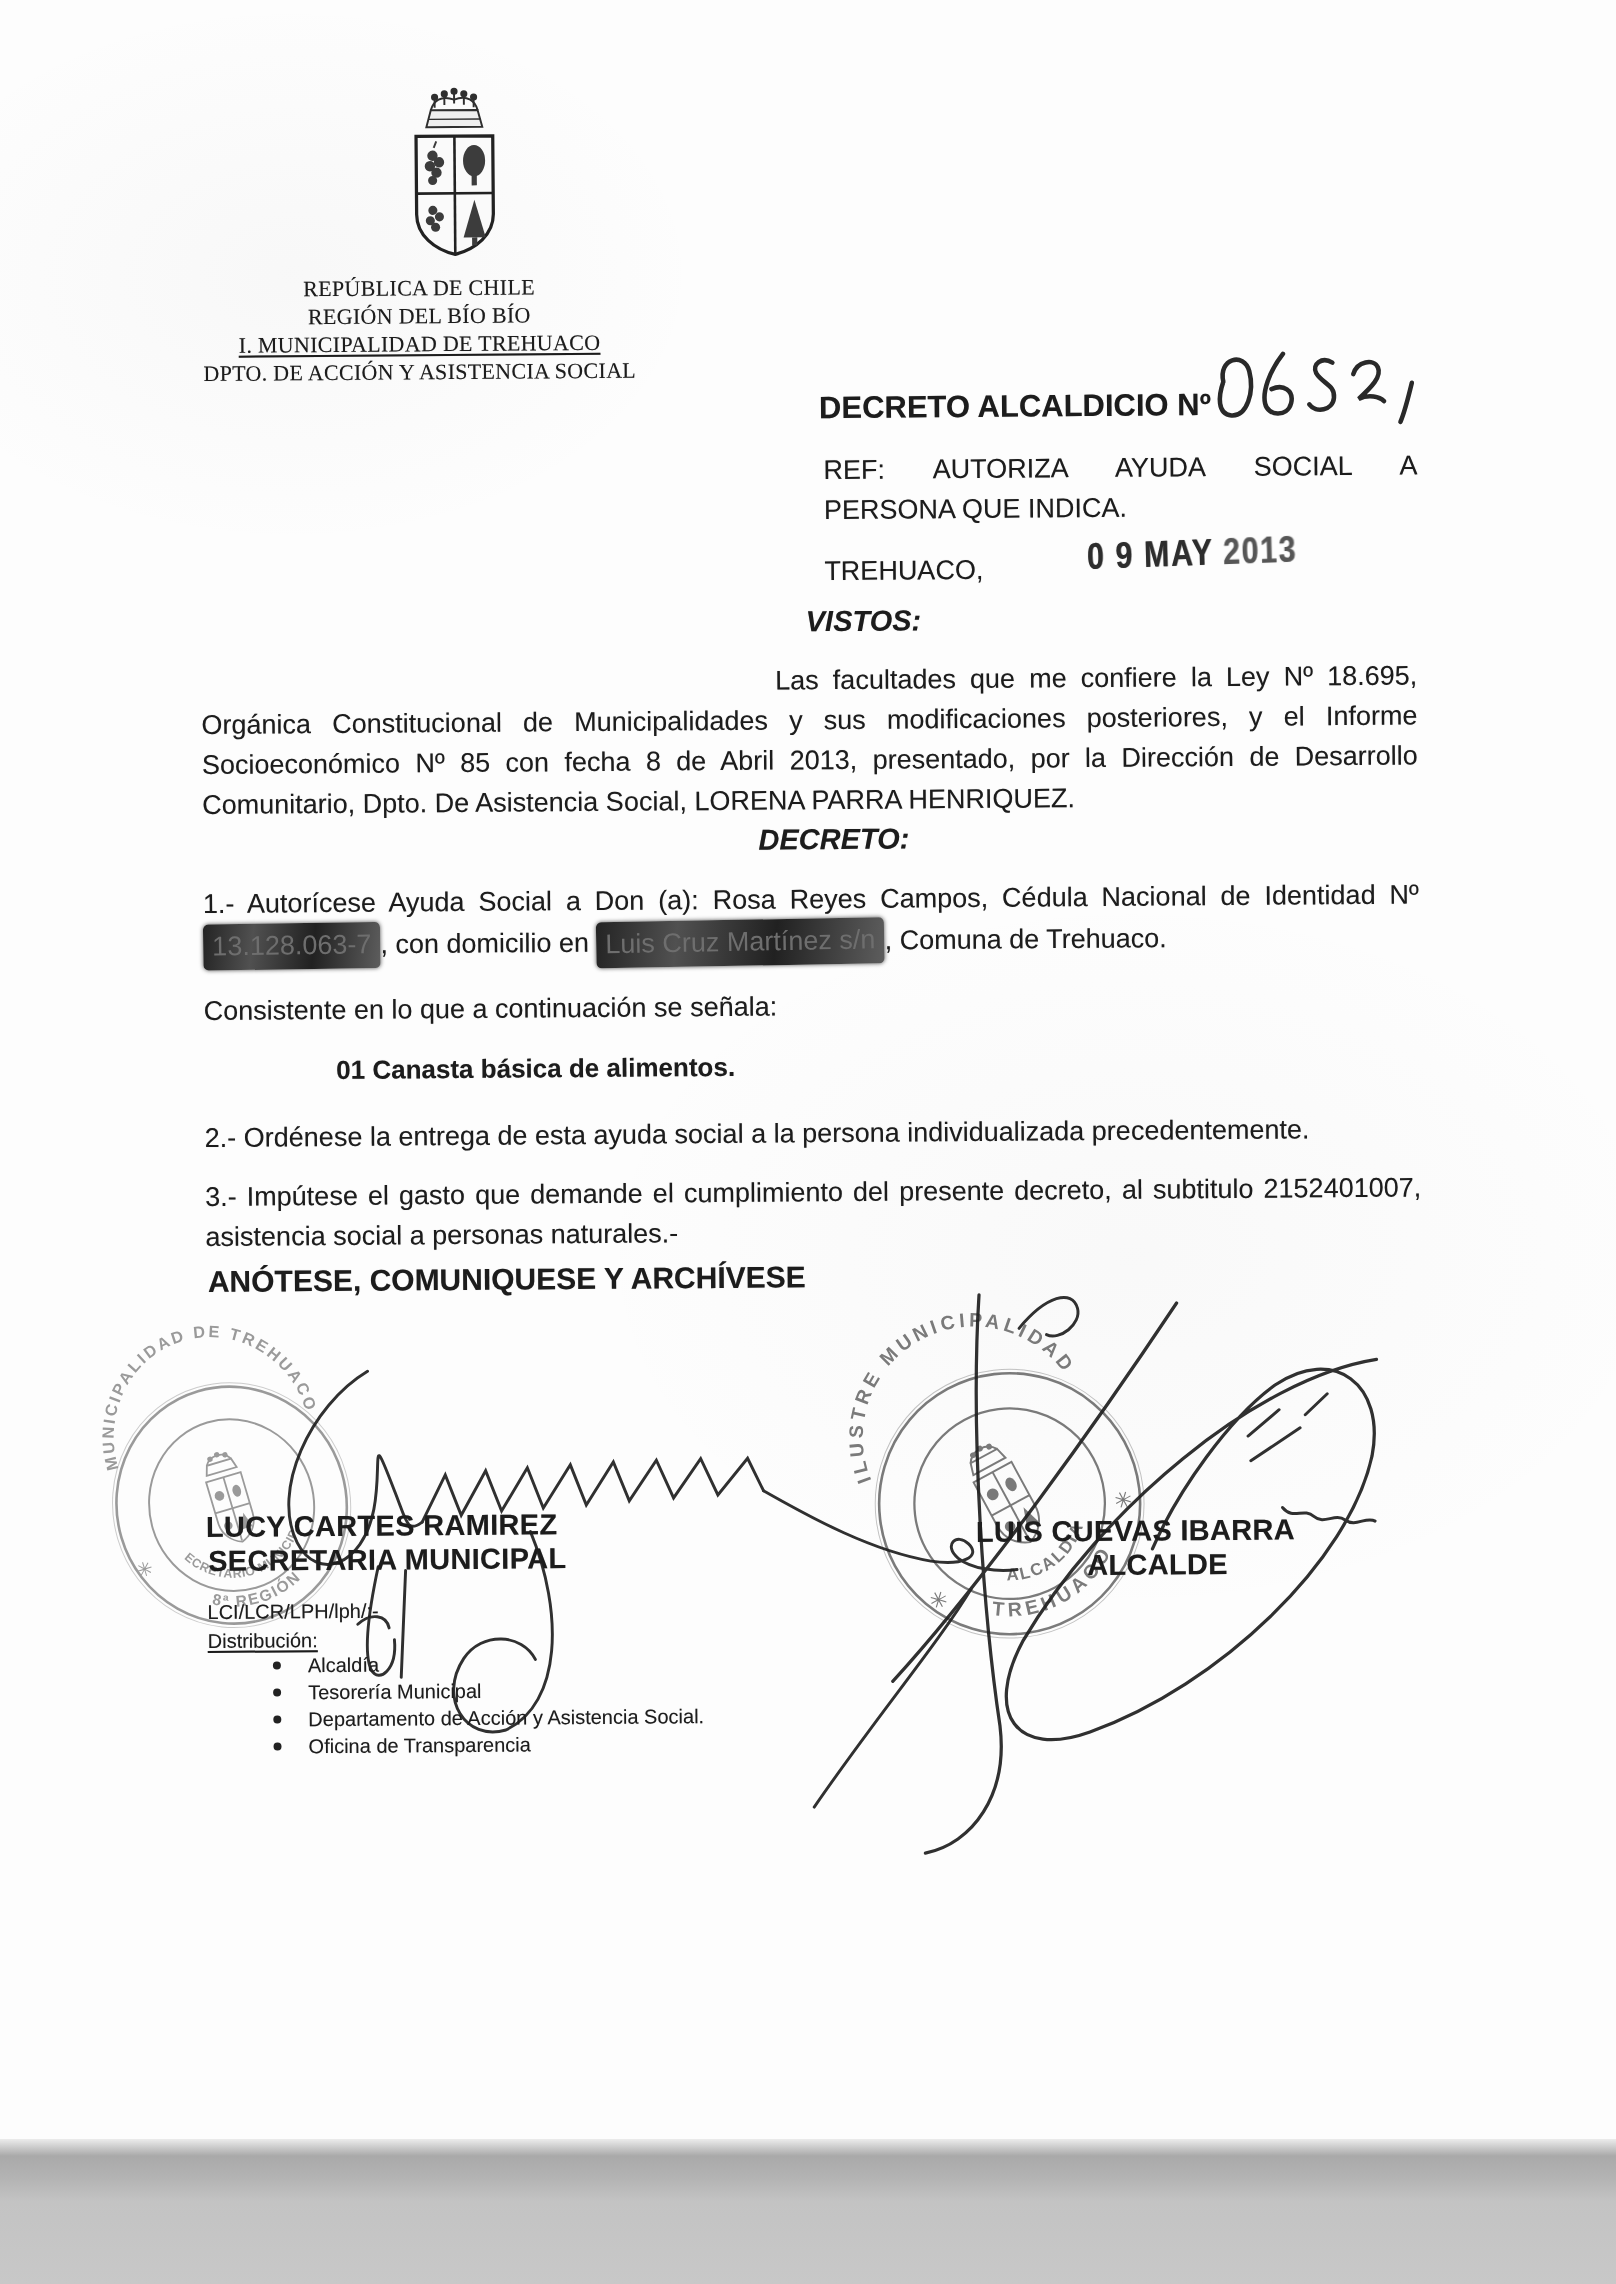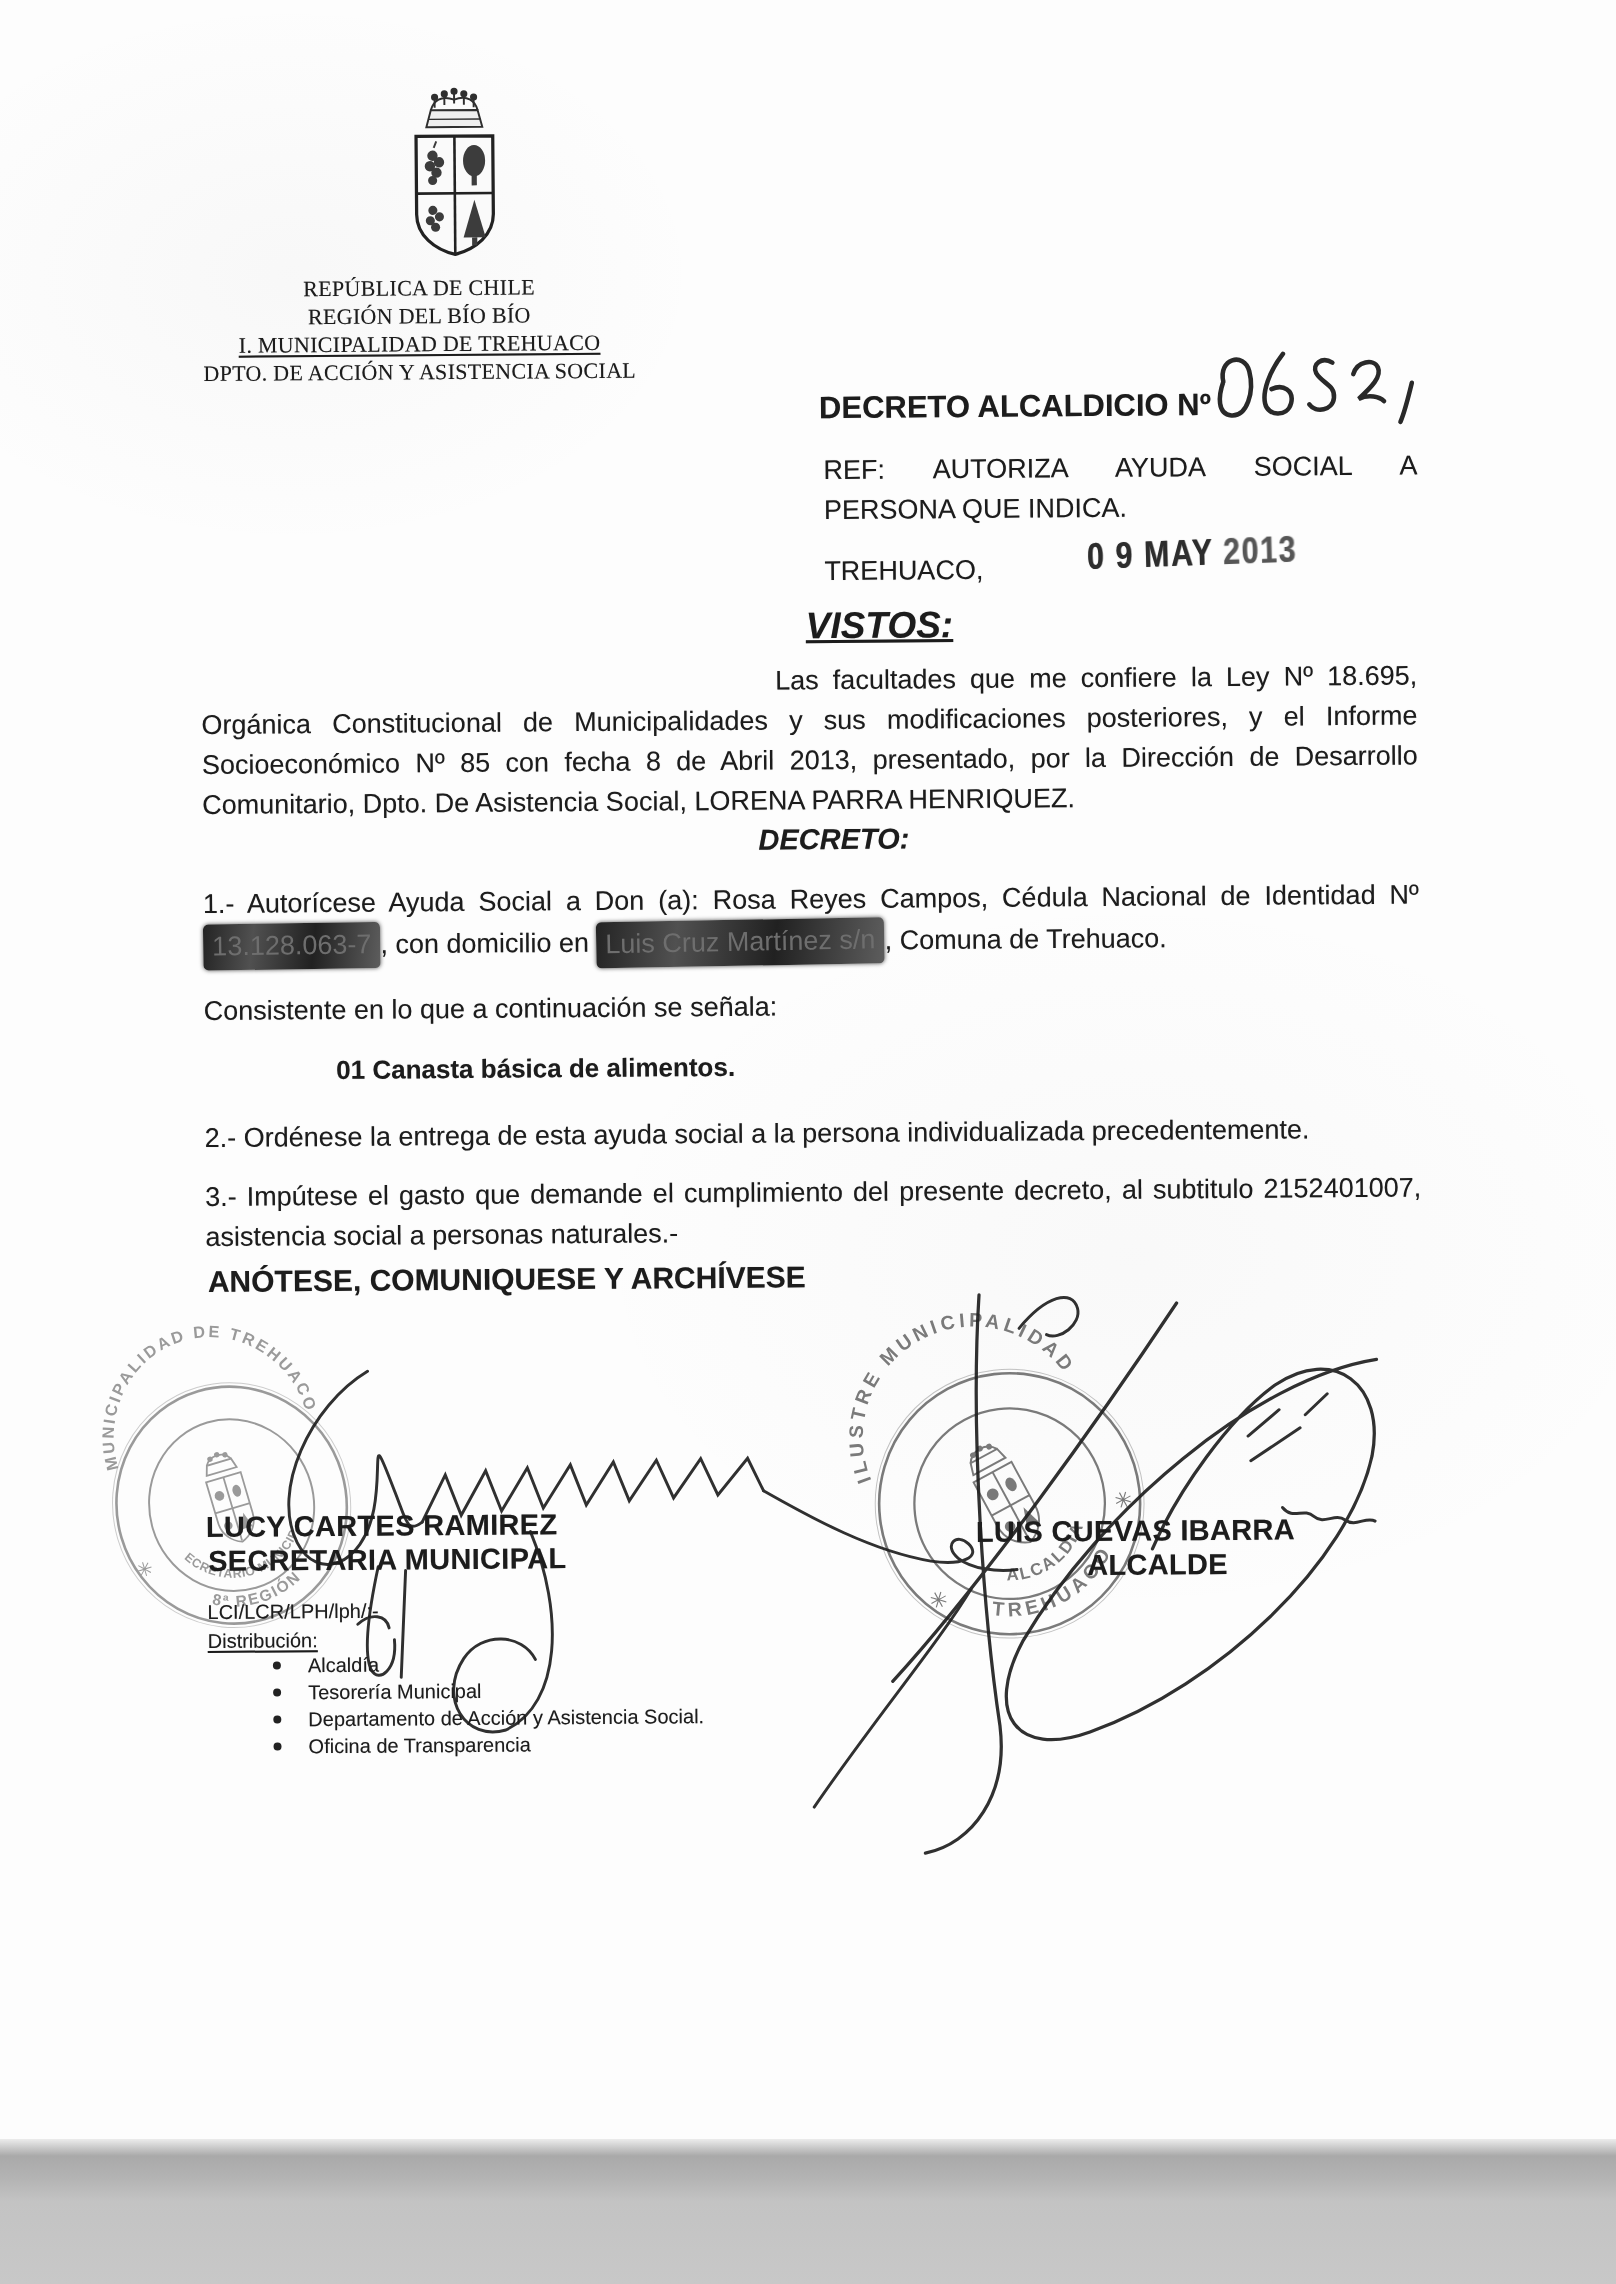--- a/index.html
+++ b/index.html
@@ -122,21 +122,21 @@
     <div class="abs" style="left:827px;top:450px;width:594px;">
       <div class="t body-line jline" style="width:594px;">REF:  AUTORIZA  AYUDA  SOCIAL  A</div>
       <div class="t body-line">PERSONA QUE INDICA.</div>
     </div>
 
     <div class="abs t body-line" style="left:827px;top:551px;">TREHUACO,</div>
     <div class="abs" style="left:1090px;top:538px;">
       <span class="datestamp"><span>0 9 MAY</span> <span class="yr">2013</span></span>
     </div>
 
-    <div class="abs t bi" style="left:808px;top:605px;font-size:37px;text-decoration:underline;">VISTOS:</div>
+    <div class="abs t bi" style="left:808px;top:605px;font-size:29px;">VISTOS:</div>
 
     <div class="abs" style="left:203px;top:660px;width:1216px;">
       <div class="t body-line jline" style="padding-left:574px;width:642px;">Las facultades que me confiere la Ley Nº 18.695,</div>
       <div class="t body-line jline" style="width:1216px;">Orgánica Constitucional de Municipalidades y sus modificaciones posteriores, y el Informe</div>
       <div class="t body-line jline" style="width:1216px;">Socioeconómico Nº 85 con fecha 8 de Abril 2013, presentado, por la Dirección de Desarrollo</div>
       <div class="t body-line">Comunitario, Dpto. De Asistencia Social, LORENA PARRA HENRIQUEZ.</div>
     </div>
 
     <div class="abs t bi" style="left:759px;top:823px;font-size:29px;">DECRETO:</div>
 

